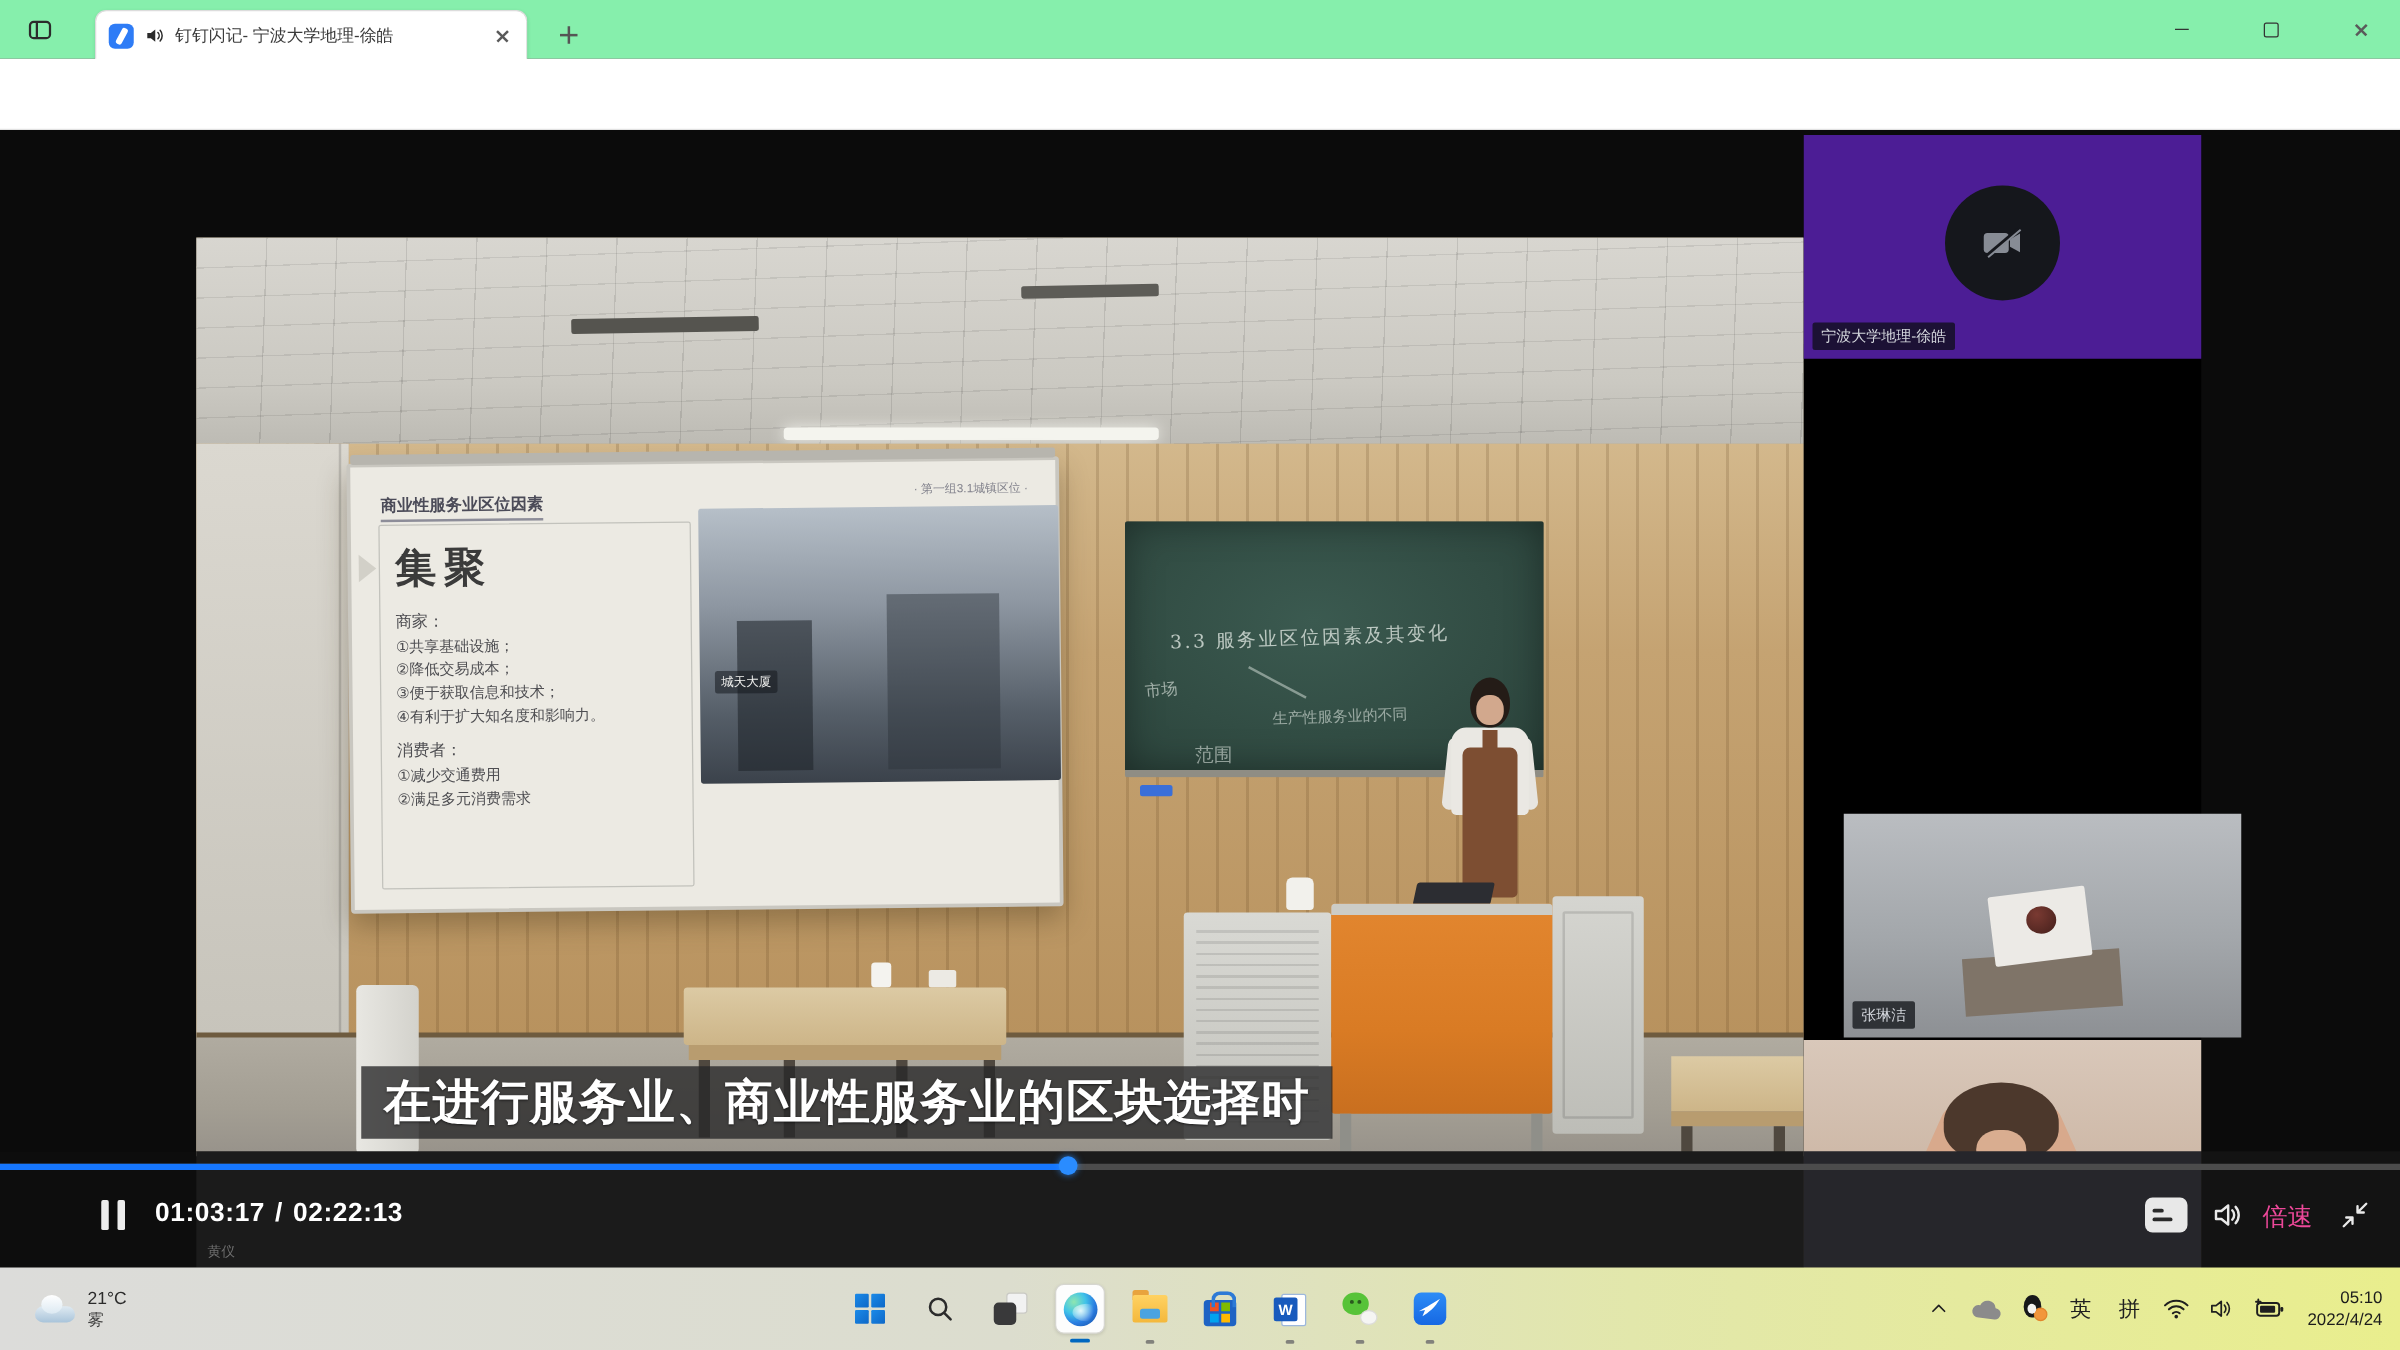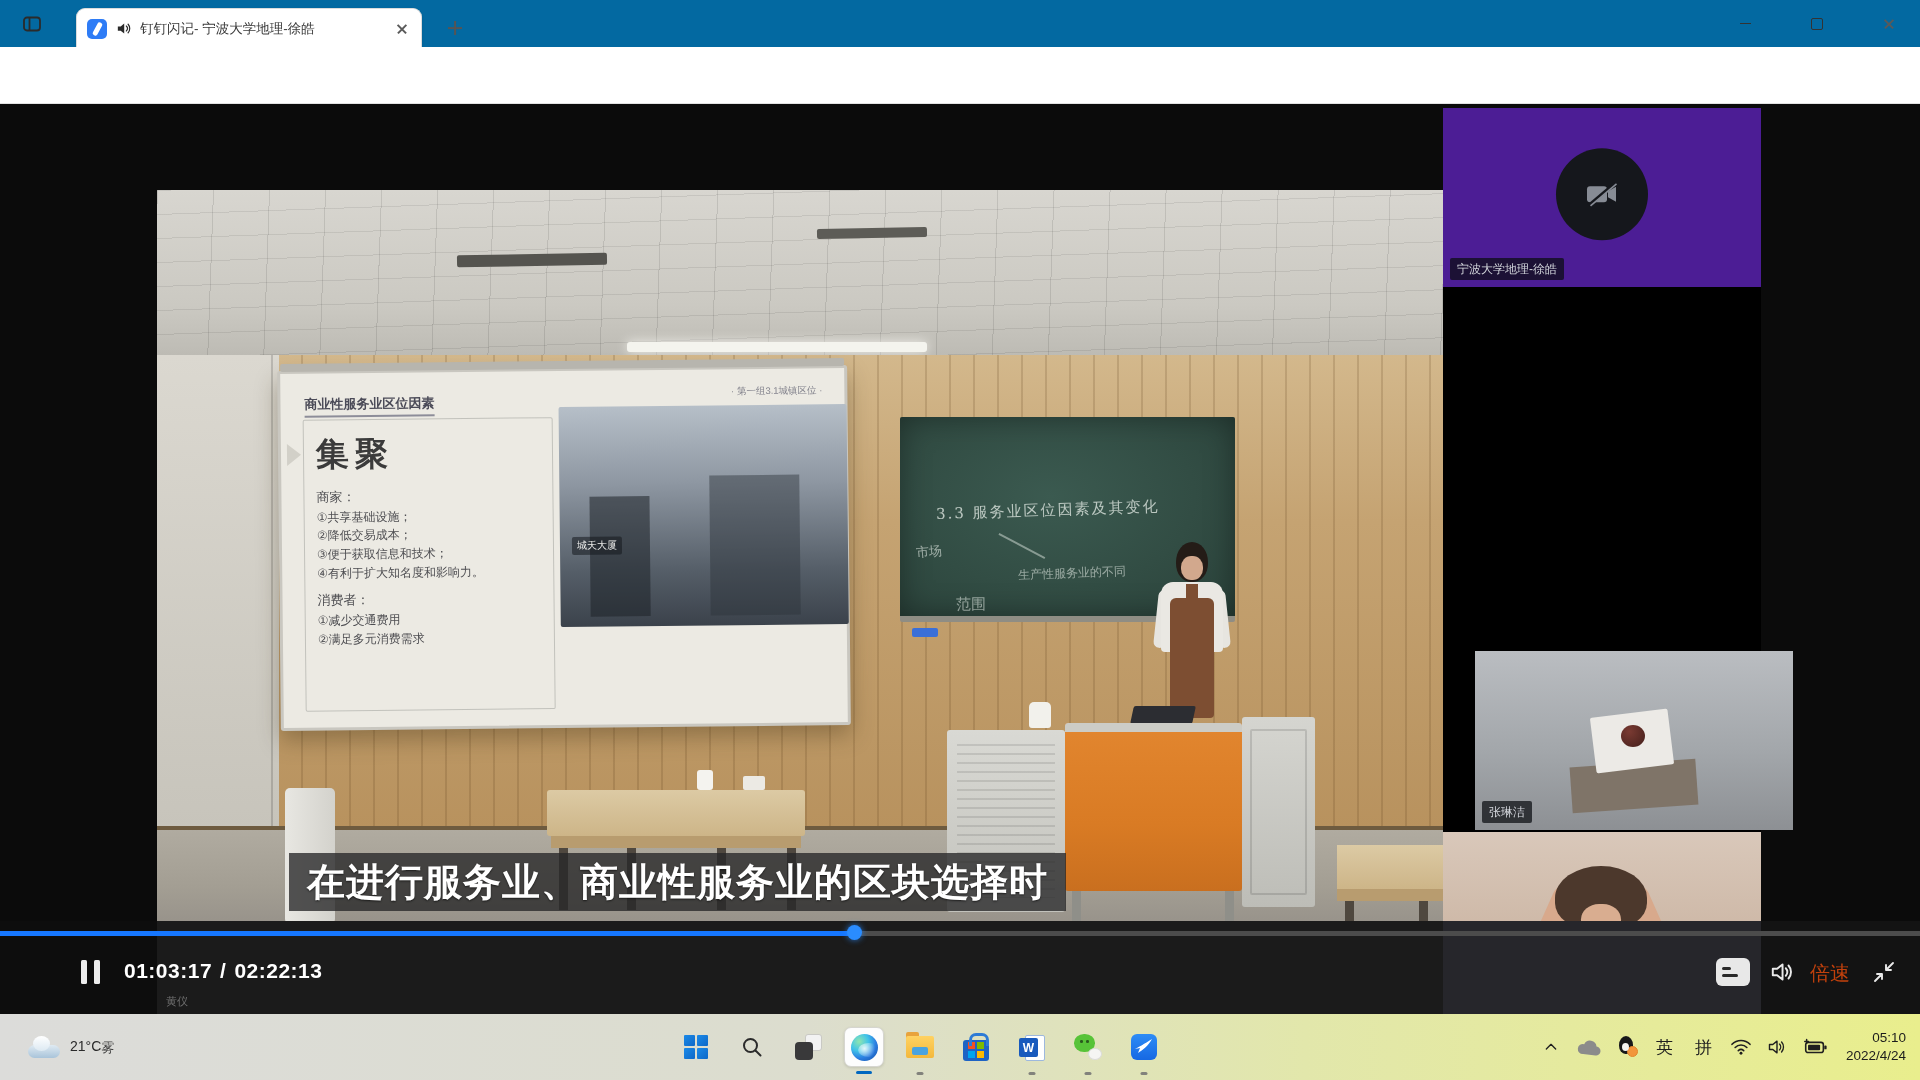--- a/index.html
+++ b/index.html
@@ -2,21 +2,21 @@
 <html><head>
 <meta charset="utf-8">
 <style>
   * { margin:0; padding:0; box-sizing:border-box; }
   html,body { width:1920px; height:1080px; overflow:hidden; background:#000;
     font-family:"Liberation Sans","DejaVu Sans",sans-serif; }
   .abs { position:absolute; }
   #root { position:relative; width:1920px; height:1080px; background:#0a0a0a; }
 
   
-  .tabbar { left:0; top:0; width:1920px; height:47px; background:#0369a1; }
+  .tabbar { left:0; top:0; width:1920px; height:47px; background:#86efac; }
   .tab-actions { left:16px; top:9px; width:32px; height:30px; border-radius:6px; display:flex; align-items:center; justify-content:center; }
   .tab { left:76px; top:8px; width:346px; height:40px; background:#fff; border:1px solid #dcdcdc; border-bottom:none;
     border-radius:9px 9px 0 0; box-shadow:0 1px 3px rgba(0,0,0,.10); display:flex; align-items:center; padding:0 10px; gap:8px; }
   .favicon { width:20px; height:20px; border-radius:5px; background:#2e7cf6; position:relative; flex:0 0 auto; }
   .favicon i { position:absolute; left:8px; top:3px; width:5px; height:14px; background:#fff; border-radius:2px; transform:rotate(28deg); }
   .tab-title { font-size:13.5px; color:#3a3a3a; white-space:nowrap; overflow:hidden; flex:1;
     -webkit-mask-image:linear-gradient(90deg,#000 85%,transparent); mask-image:linear-gradient(90deg,#000 85%,transparent); }
   .tab-close { width:18px; height:18px; position:relative; flex:0 0 auto; border-radius:4px; }
   .x-icon::before,.x-icon::after { content:""; position:absolute; left:50%; top:50%; width:12px; height:1.6px; background:#5a5a5a; }
   .x-icon::before { transform:translate(-50%,-50%) rotate(45deg); } .x-icon::after { transform:translate(-50%,-50%) rotate(-45deg); }
@@ -145,33 +145,33 @@
   .progress-track { left:0; top:931px; width:1920px; height:5px; background:#4c4c4c; }
   .progress-fill { left:0; top:0; height:5px; background:#1677ff; }
   .progress-handle { top:925px; width:15px; height:15px; border-radius:50%; background:#2a8cff; box-shadow:0 0 6px rgba(42,140,255,.8); }
   .pause-btn { left:76px; top:958px; width:28px; height:28px; display:flex; gap:7px; align-items:center; justify-content:center; }
   .pause-btn b { width:6px; height:24px; background:#ededed; border-radius:1.5px; }
   .time-text { left:124px; top:959px; font-size:21px; font-weight:600; color:#fff; letter-spacing:.5px; display:flex; gap:8px; }
   .watermark { left:166px; top:994px; font-size:11px; color:#707070; }
   .cc-btn { left:1716px; top:958px; width:34px; height:28px; background:#e8e8e8; border-radius:6px; }
   .cc-btn i { position:absolute; left:6px; height:3px; background:#2a2a2a; border-radius:2px; }
   .cc-btn i.l1 { top:9px; width:9px; } .cc-btn i.l2 { top:16px; width:16px; }
-  .speed-label { left:1810px; top:960px; font-size:20px; color:#c2410c; }
+  .speed-label { left:1810px; top:960px; font-size:20px; color:#ec4899; }
   .ctl-icon { top:956px; width:32px; height:32px; display:flex; align-items:center; justify-content:center; }
 
   
   .taskbar { left:0; top:1014px; width:1920px; height:66px;
     background:linear-gradient(90deg,#dcdcda 0%,#dcddce 42%,#e2e7ab 68%,#e9ee8d 100%); }
   .weather { left:18px; top:0; height:66px; display:flex; align-items:center; gap:10px; padding:0 8px; border-radius:6px; }
   .cloud-icon { width:34px; height:22px; position:relative; }
   .cloud-icon::before { content:""; position:absolute; left:2px; bottom:0; width:32px; height:13px; border-radius:8px;
     background:linear-gradient(180deg,#dfeaf2,#a9c4da); }
   .cloud-icon::after { content:""; position:absolute; left:7px; top:0; width:17px; height:15px; border-radius:50%;
     background:linear-gradient(180deg,#ffffff,#dce9f2); }
-  .wtext { display:flex; flex-direction:row; line-height:1.25;align-items:flex-end; }
+  .wtext { display:flex; flex-direction:column; line-height:1.25; }
   .wtemp { font-size:14px; color:#2b2b2b; } .wcond { font-size:13px; color:#3d3d3d; }
   .task-icons { left:676px; top:0; height:66px; display:flex; align-items:center; gap:16px; }
   .ticon { width:40px; height:40px; border-radius:7px; display:flex; align-items:center; justify-content:center; position:relative; }
   .ticon.active { background:#fdfdfd; border:1px solid #d6d6d0; box-shadow:0 1px 3px rgba(0,0,0,.12); }
   .run-pill { position:absolute; left:50%; transform:translateX(-50%); bottom:-8px; width:16px; height:3px; border-radius:2px; background:#0067c0; }
   .run-dot { position:absolute; left:50%; transform:translateX(-50%); bottom:-8px; width:7px; height:3px; border-radius:2px; background:#82827c; }
   .start-grid { width:24px; height:24px; display:grid; grid-template-columns:11px 11px; grid-template-rows:11px 11px; gap:2px; }
   .start-grid b { background:linear-gradient(135deg,#1b8ae8,#0e68c8); border-radius:1px; }
   .taskview-back { position:absolute; right:6px; top:7px; width:17px; height:17px; background:#f2f2f2; border:1px solid #c9c9c4; border-radius:3px; }
   .taskview-front { position:absolute; left:7px; bottom:7px; width:18px; height:18px; background:#39393a; border-radius:4px; }

